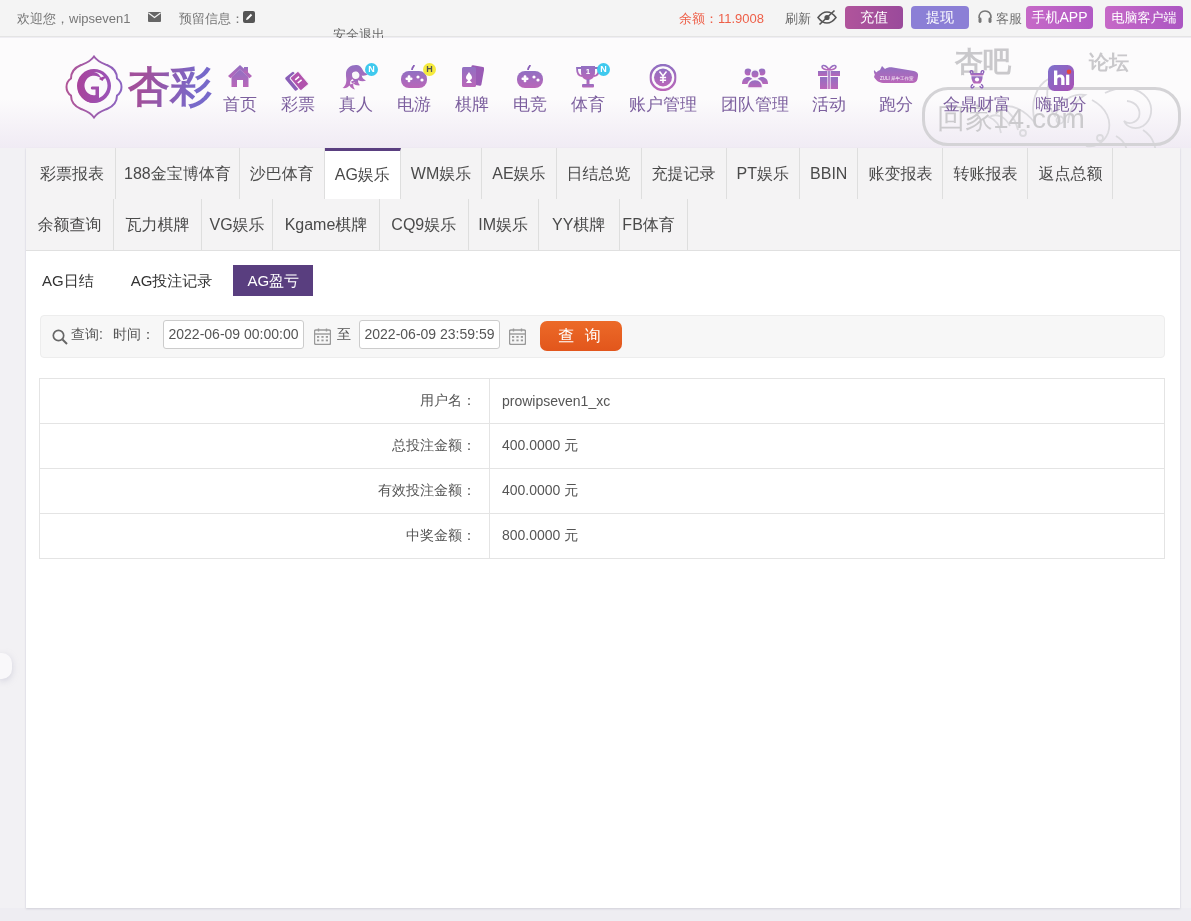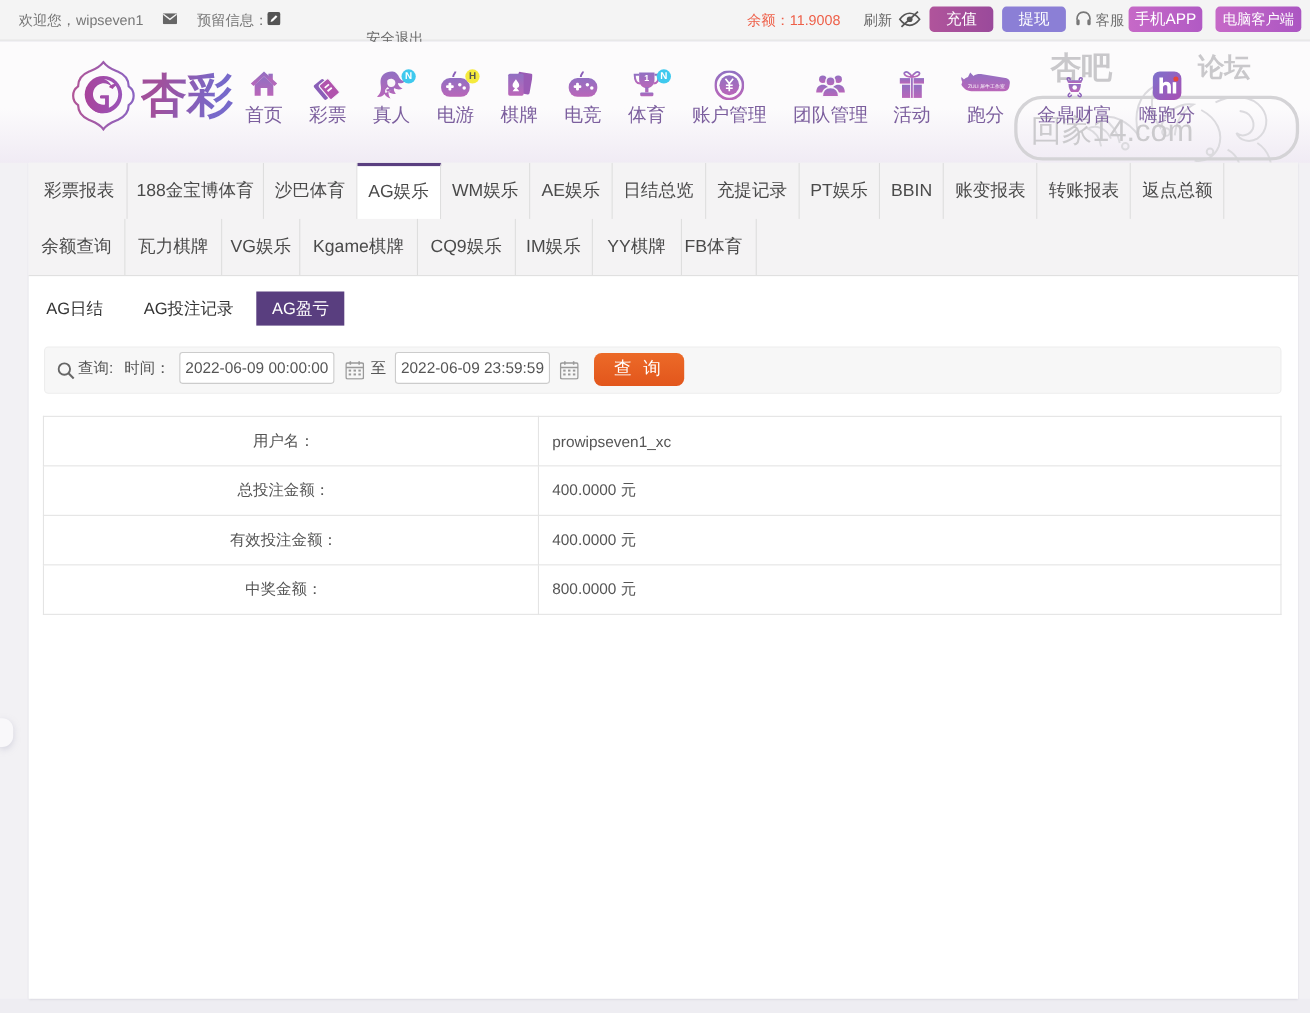--- a/index.html
+++ b/index.html
@@ -38,21 +38,21 @@
 #qbar { position:absolute; left:14px; top:167px; width:1125px; height:43px; background:#f7f7f7; border:1px solid #ededed; border-radius:4px; }
 .qi { position:absolute; top:4px; height:29px; line-height:29px; font-size:14px; color:#555; white-space:nowrap; }
 .cal { position:absolute; top:12px; }
 .qinput { position:absolute; top:4px; width:141px; height:29px; line-height:27px; border:1px solid #ccc; border-radius:3px; background:#fff; font-size:14px; color:#555; text-align:center; }
 .qbtn { position:absolute; top:5px; width:82px; height:30px; line-height:30px; background:linear-gradient(#ec6a28,#e2561c); border-radius:7px; color:#fff; text-align:center; font-size:16px; letter-spacing:3px; }
 
 
 #rpt { position:absolute; left:13px; top:230px; width:1126px; border-collapse:collapse; }
 #rpt td { border:1px solid #e4e4e4; height:44px; font-size:14px; color:#555; }
 #rpt tr { height:45px; }
-#rpt td.l { width:450px; text-align:center; padding-right:13px; }
+#rpt td.l { width:450px; text-align:right; padding-right:13px; }
 #rpt td.r { padding-left:12px; }
 </style>
 </head>
 <body>
 
 <div id="topbar">
   <span class="tb-item" style="left:17px;top:10px;color:#777;">欢迎您，wipseven1</span>
   <svg class="tb-item" style="left:148px;top:12px;" width="13" height="10" viewBox="0 0 13 10">
       <rect x="0" y="0" width="13" height="10" rx="1" fill="#666"></rect>
       <path d="M0.5 1 L6.5 5.6 L12.5 1" stroke="#f4f4f4" stroke-width="1.2" fill="none"></path>
@@ -92,21 +92,21 @@
       <path d="M232 62 C247 70 252 83 248 95 C244 105 234 110 226 108"></path>
       <path d="M245 55 C261 47 278 49 287 60 C294 69 292 82 283 88 C276 92 267 90 264 83 C269 87 276 85 279 79 C281 72 277 64 267 63"></path>
       <path d="M283 92 C294 99 298 112 294 123"></path>
       <path d="M256 98 C265 103 269 112 266 121"></path>
       <circle cx="200" cy="82" r="3.5"></circle>
           <circle cx="163" cy="95" r="3"></circle>
           <circle cx="240" cy="100" r="3"></circle>
     </g>
   </svg>
   <div style="position:absolute;left:95px;top:9px;font-size:28px;line-height:30px;font-weight:bold;color:#c9c8cb;white-space:nowrap;">杏吧</div>
-  <div style="position:absolute;left:229px;top:9px;font-size:24px;line-height:30px;font-weight:bold;color:#c9c8cb;white-space:nowrap;">论坛</div>
+  <div style="position:absolute;left:229px;top:9px;font-size:20px;line-height:30px;font-weight:bold;color:#c9c8cb;white-space:nowrap;">论坛</div>
   <div style="position:absolute;left:62px;top:49px;width:259px;height:59px;border:3px solid #d4d3d6;border-radius:26px;"></div>
   <div style="position:absolute;left:77px;top:58px;font-size:28px;line-height:46px;font-weight:normal;color:#cbcacd;white-space:nowrap;">回家14.com</div>
 </div>
   <svg style="position:absolute;left:64px;top:17px;" width="60" height="64" viewBox="0 0 60 64">
     <defs>
       <linearGradient id="lg1" x1="0" y1="0" x2="1" y2="0">
           <stop offset="0" stop-color="#b05597"></stop>
           <stop offset="1" stop-color="#8b64c2"></stop>
         </linearGradient>
       <linearGradient id="lg2" x1="0" y1="0" x2="1" y2="0">

